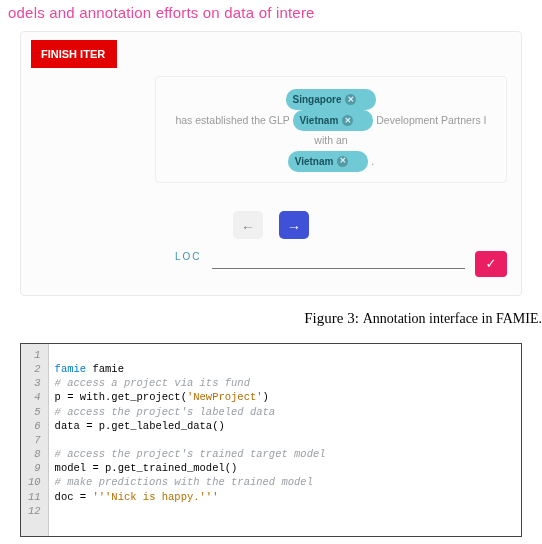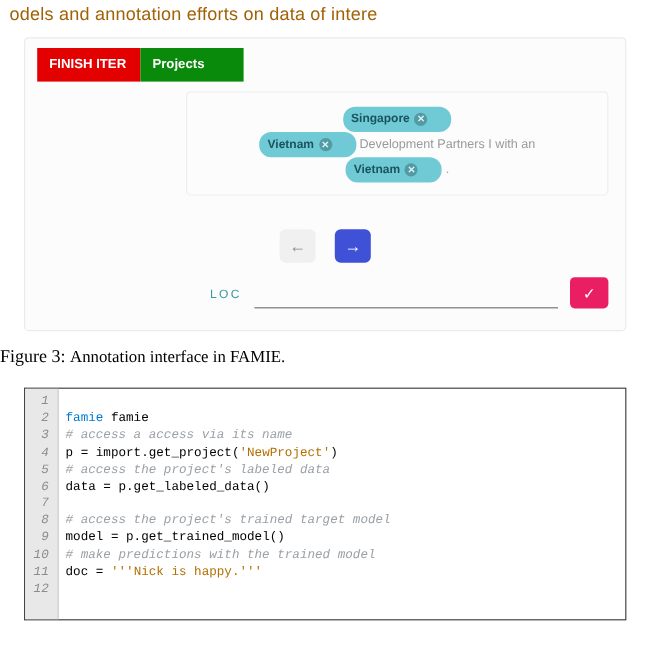--- a/index.html
+++ b/index.html
@@ -1,61 +1,61 @@
 <!DOCTYPE html>
 <html><head>
 <meta charset="utf-8">
 <style>
 *{box-sizing:border-box;margin:0;padding:0}
 body{font-family:Arial,Helvetica,sans-serif;background:#fff;width:542px}
-.header-text{font-size:15px;padding:4px 8px;color:#a16207;letter-spacing:.2px}
+.header-text{font-size:15px;padding:4px 8px;color:#ec4899;letter-spacing:.2px}
 .ui-area{background:#fcfcfc;border:1px solid #eaeaea;border-radius:4px;margin:6px 20px 10px 20px;padding:12px 14px 18px 14px;position:relative;min-height:240px}
-.side-btns{position:absolute;left:10px;top:8px;display:flex;}
+.side-btns{position:absolute;left:10px;top:8px;display:flex;flex-direction:column}
 .side-btn{font-size:11px;color:#fff;padding:8px 10px;font-weight:600;min-width:86px}
 .finish{background:#e30000}
 .projects{background:#0a8a0a}
 .text-panel{margin-left:120px;margin-top:32px;background:#fcfcfc;border:1px solid #eee;border-radius:4px;padding:12px 14px 10px 14px;font-size:10.5px;color:#9a9a9a;line-height:1.9;text-align:center}
 .tag{display:inline-flex;align-items:center;background:#6fcad6;color:#1b535c;border-radius:10px;padding:1px 20px 1px 7px;font-size:10px;font-weight:600;gap:4px}
 .tag .x{width:11px;height:11px;border-radius:50%;background:#549aa4;color:#dff4f7;display:inline-flex;align-items:center;justify-content:center;font-size:8px;line-height:1}
 .nav-row{display:flex;justify-content:center;gap:16px;margin:28px 0 12px 0}
 .nav-btn{width:30px;height:28px;border-radius:5px;display:flex;align-items:center;justify-content:center;font-size:14px}
 .nav-prev{background:#f0f0f0;color:#888}
 .nav-next{background:#3f51d6;color:#fff}
-.bottom-row{display:flex;align-items:flex-end;gap:10px;margin-left:140px}
+.bottom-row{display:flex;gap:10px;margin-left:140px}
 .loc{font-size:10px;letter-spacing:2px;color:#3a97a4;margin-bottom:6px}
 .underline{flex:1;border-bottom:1px solid #777;height:18px}
 .confirm{width:32px;height:26px;background:#e91e63;border-radius:4px;color:#fff;display:flex;align-items:center;justify-content:center;font-size:13px}
-.caption{text-align:left;font-size:15px;margin:14px 0 16px 0;font-family:'Times New Roman',serif}
+.caption{text-align:right;font-size:15px;margin:14px 0 16px 0;font-family:'Times New Roman',serif}
 .caption .sm{font-size:14px}
 .code-box{border:1px solid #444;margin:0 20px 8px 20px;display:flex;font-family:'Courier New',monospace;font-size:10.5px;line-height:1.35}
 .gutter{background:#e8e8e8;color:#8c8c8c;text-align:right;padding:4px 5px;font-style:italic;border-right:1px solid #ccc;user-select:none}
 .gutter div{padding:0 2px}
 .code{padding:4px 6px;flex:1;white-space:pre;overflow:hidden}
 .kw{color:#007bd4}
 .str{color:#b36f00}
 .cm{color:#9aa0a6;font-style:italic}
 .op{}
 </style>
 </head>
 <body>
 
 <div class="header-text">odels and annotation efforts on data of intere</div>
 
 <div class="ui-area">
   <div class="side-btns">
     <div class="side-btn finish">FINISH ITER</div>
-    <div class="side-btn projects">Projects</div>
   </div>
 
   <div class="text-panel">
     <span class="tag">
       <span>Singapore</span>
       <span class="x">✕</span>
     </span>
     <br>
+    <span>has established the GLP</span>
     <span class="tag">
       <span>Vietnam</span>
       <span class="x">✕</span>
     </span>
     <span>Development Partners I with an</span><br>
     <span class="tag">
       <span>Vietnam</span>
       <span class="x">✕</span>
     </span>
     <span>.</span>
@@ -93,22 +93,22 @@
       <div>6</div>
       <div>7</div>
       <div>8</div>
       <div>9</div>
       <div>10</div>
       <div>11</div>
       <div>12</div>
   </div>
   <div class="code">
 <span class="kw">famie</span><span> famie</span>
-<span class="cm"># access a access via its name</span>
-<span>p </span><span class="op">=</span><span> import.get_project(</span><span class="str">'NewProject'</span><span>)</span>
+<span class="cm"># access a project via its fund</span>
+<span>p </span><span class="op">=</span><span> with.get_project(</span><span class="str">'NewProject'</span><span>)</span>
 <span class="cm"># access the project's labeled data</span>
 <span>data </span><span class="op">=</span><span> p.get_labeled_data()</span>
 <span></span>
 <span class="cm"># access the project's trained target model</span>
 <span>model </span><span class="op">=</span><span> p.get_trained_model()</span>
 <span class="cm"># make predictions with the trained model</span>
 <span>doc </span><span class="op">=</span><span> </span><span class="str">'''Nick is happy.'''</span>
 
 
 </div>

